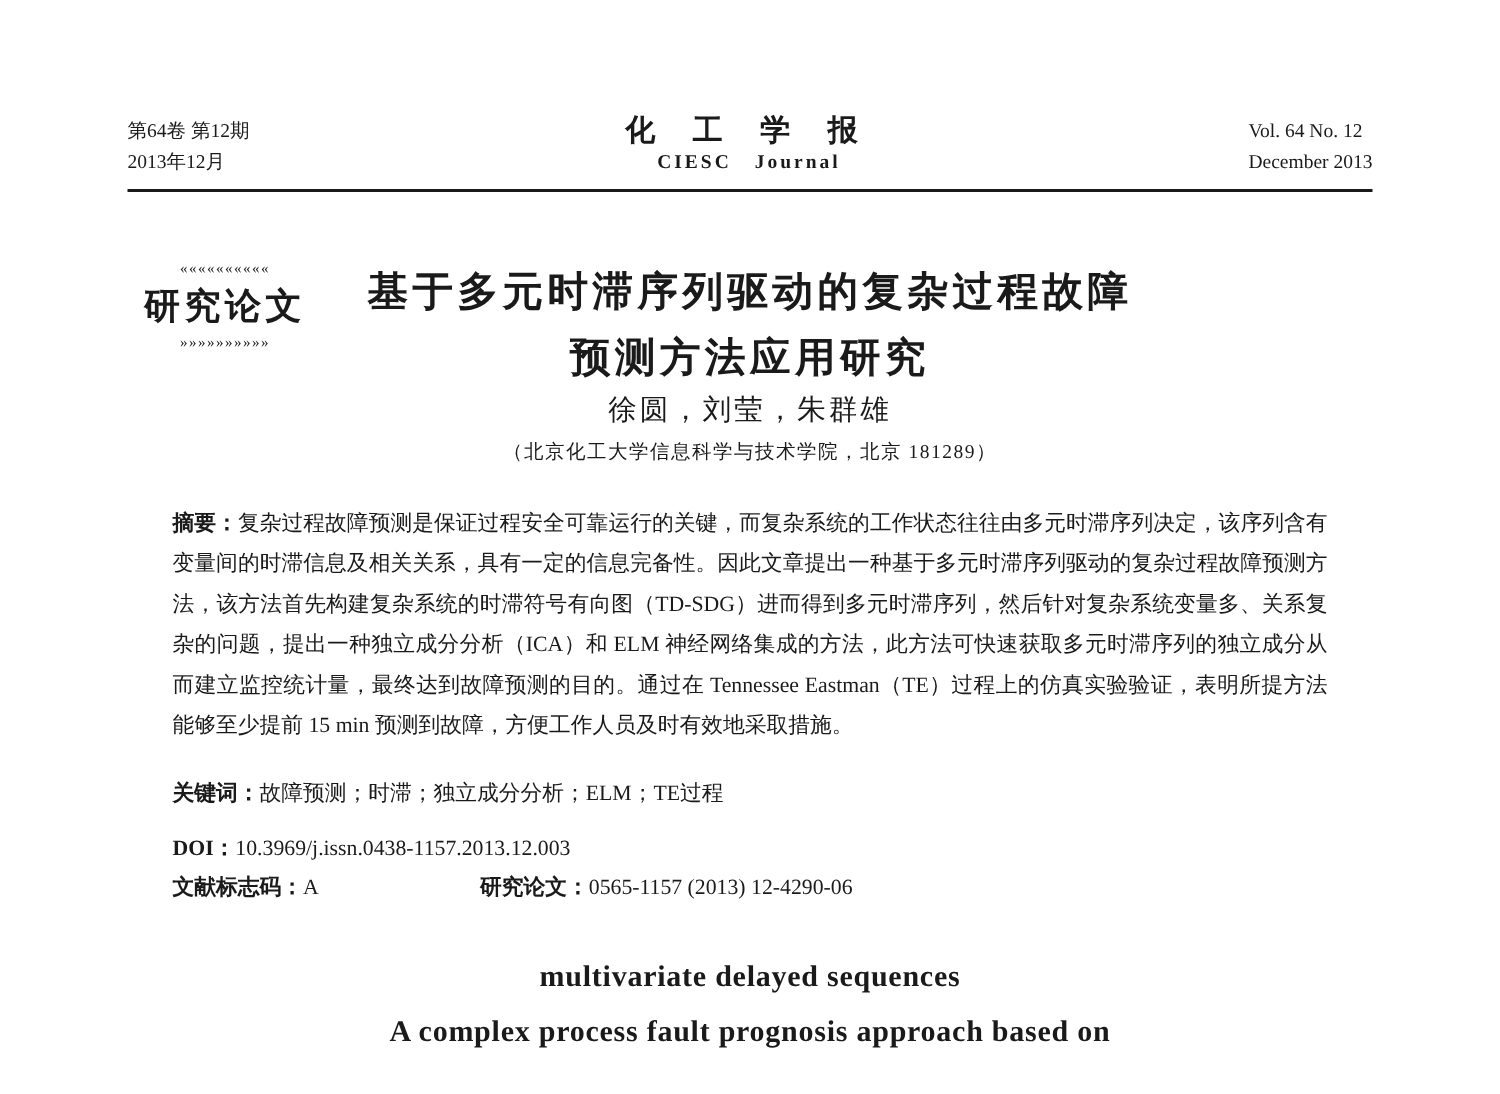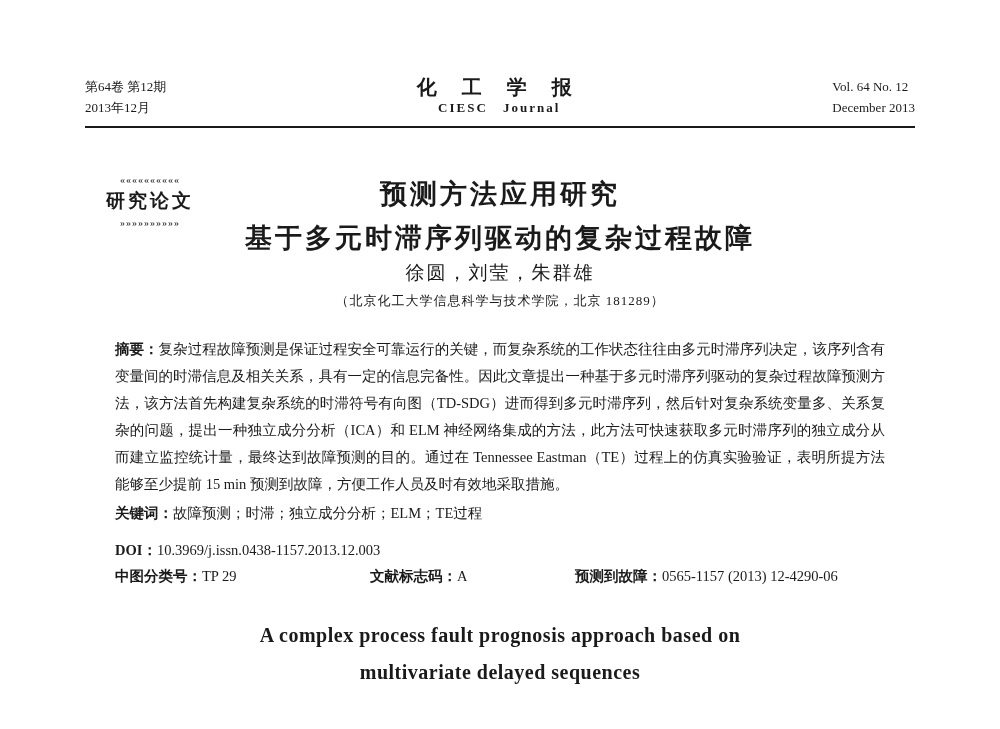--- a/index.html
+++ b/index.html
@@ -25,21 +25,21 @@
 
   
   .title-row{position:relative;margin-top:44px;}
   .badge{
     position:absolute;left:0;top:2px;
     width:122px;text-align:center;
     padding:2px 4px;
   }
   .badge-deco{display:block;font-size:10px;letter-spacing:1px;line-height:8px;color:#222;user-select:none;}
   .badge-label{
-    display:block;font-size:19px;font-weight:bold;letter-spacing:3px;
+    display:block;font-size:24px;font-weight:bold;letter-spacing:3px;
     padding:4px 0 5px 0;
     font-family:"Liberation Sans","DejaVu Sans",sans-serif;
   }
   .cn-title{
     text-align:center;
     font-size:27px;font-weight:bold;letter-spacing:3px;
     line-height:44px;
     font-family:"Liberation Sans","DejaVu Sans",sans-serif;
   }
 
@@ -48,21 +48,21 @@
   .affiliation{margin-top:6px;text-align:center;font-size:13px;letter-spacing:1px;}
 
   
   .meta-block{margin:26px 30px 0 30px;}
   .abstract{
     font-size:14.5px;line-height:27px;text-align:justify;
     margin:0;
   }
   .bold-label{font-weight:bold;}
   .kv-line{font-size:14.5px;line-height:26px;margin-top:11px;}
-  .kv-line.first{margin-top:2px;}
+  .kv-line.first{margin-top:18px;}
   .class-line{display:flex;font-size:14.5px;line-height:26px;}
   .class-seg1{flex:0 0 255px;}
   .class-seg2{flex:0 0 205px;}
   .class-seg3{flex:1 1 auto;}
 
   
   .en-title{
     margin-top:28px;text-align:center;
     font-size:20px;font-weight:bold;line-height:37px;
     letter-spacing:0.5px;
@@ -90,41 +90,40 @@
     </header>
     <div class="header-rule"></div>
 
     <div class="title-row">
       <div class="badge">
         <span class="badge-deco">««««««««««</span>
         <span class="badge-label">研究论文</span>
         <span class="badge-deco">»»»»»»»»»»</span>
       </div>
       <div class="cn-title">
+        <div>基于多元时滞序列驱动的复杂过程故障</div>
         <div>预测方法应用研究</div>
-        <div>基于多元时滞序列驱动的复杂过程故障</div>
       </div>
     </div>
 
     <div class="authors">徐圆，刘莹，朱群雄</div>
     <div class="affiliation">（北京化工大学信息科学与技术学院，北京 181289）</div>
 
     <div class="meta-block">
       <p class="abstract"><span class="bold-label">摘要：</span><span>复杂过程故障预测是保证过程安全可靠运行的关键，而复杂系统的工作状态往往由多元时滞序列决定，该序列含有变量间的时滞信息及相关关系，具有一定的信息完备性。因此文章提出一种基于多元时滞序列驱动的复杂过程故障预测方法，该方法首先构建复杂系统的时滞符号有向图（TD-SDG）进而得到多元时滞序列，然后针对复杂系统变量多、关系复杂的问题，提出一种独立成分分析（ICA）和 ELM 神经网络集成的方法，此方法可快速获取多元时滞序列的独立成分从而建立监控统计量，最终达到故障预测的目的。通过在 Tennessee Eastman（TE）过程上的仿真实验验证，表明所提方法能够至少提前 15 min 预测到故障，方便工作人员及时有效地采取措施。</span></p>
 
       <div class="kv-line first"><span class="bold-label">关键词：</span><span>故障预测；时滞；独立成分分析；ELM；TE过程</span></div>
 
       <div class="kv-line"><span class="bold-label">DOI：</span><span>10.3969/j.issn.0438-1157.2013.12.003</span></div>
 
       <div class="class-line">
-        <span class="class-seg1"><span class="bold-label">中图分类号：</span><span>TP 29</span></span>
         <span class="class-seg2"><span class="bold-label">文献标志码：</span><span>A</span></span>
-        <span class="class-seg3"><span class="bold-label">预测到故障：</span><span>0565-1157 (2013) 12-4290-06</span></span>
+        <span class="class-seg3"><span class="bold-label">研究论文：</span><span>0565-1157 (2013) 12-4290-06</span></span>
       </div>
     </div>
 
     <div class="en-title">
+      <div>multivariate delayed sequences</div>
       <div>A complex process fault prognosis approach based on</div>
-      <div>multivariate delayed sequences</div>
     </div>
 
   </div>
 </div>
 
 </body></html>

